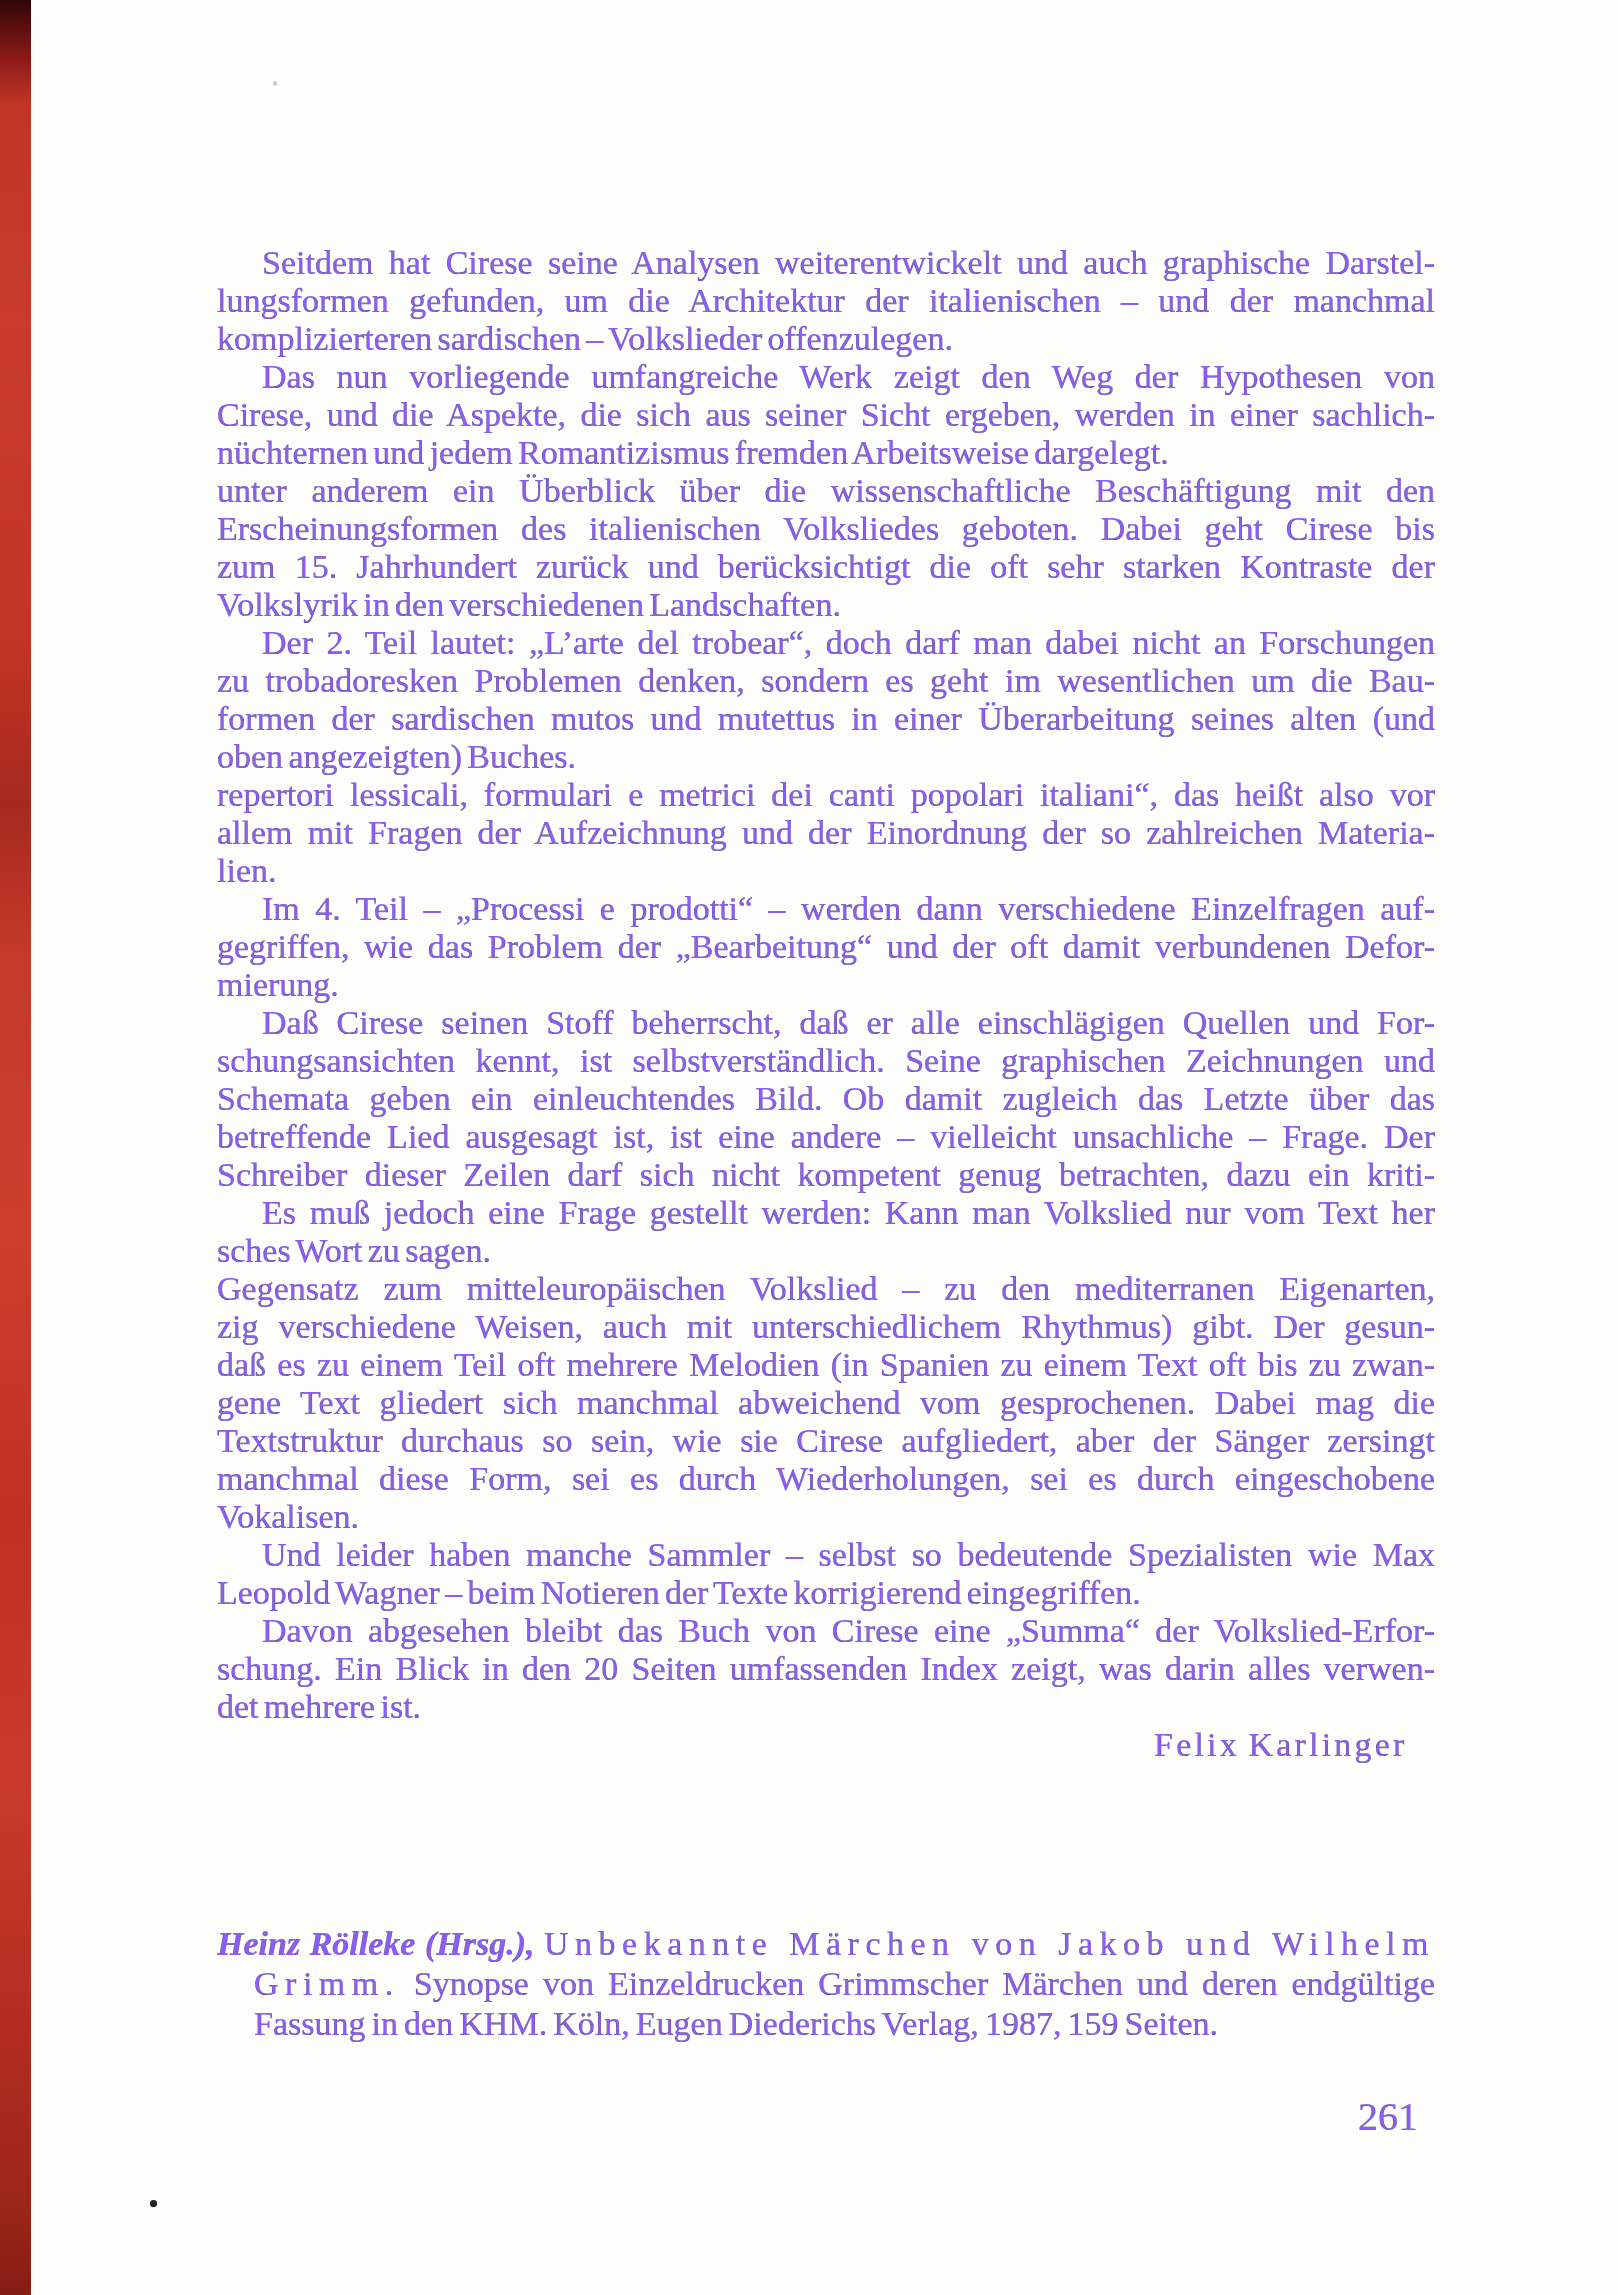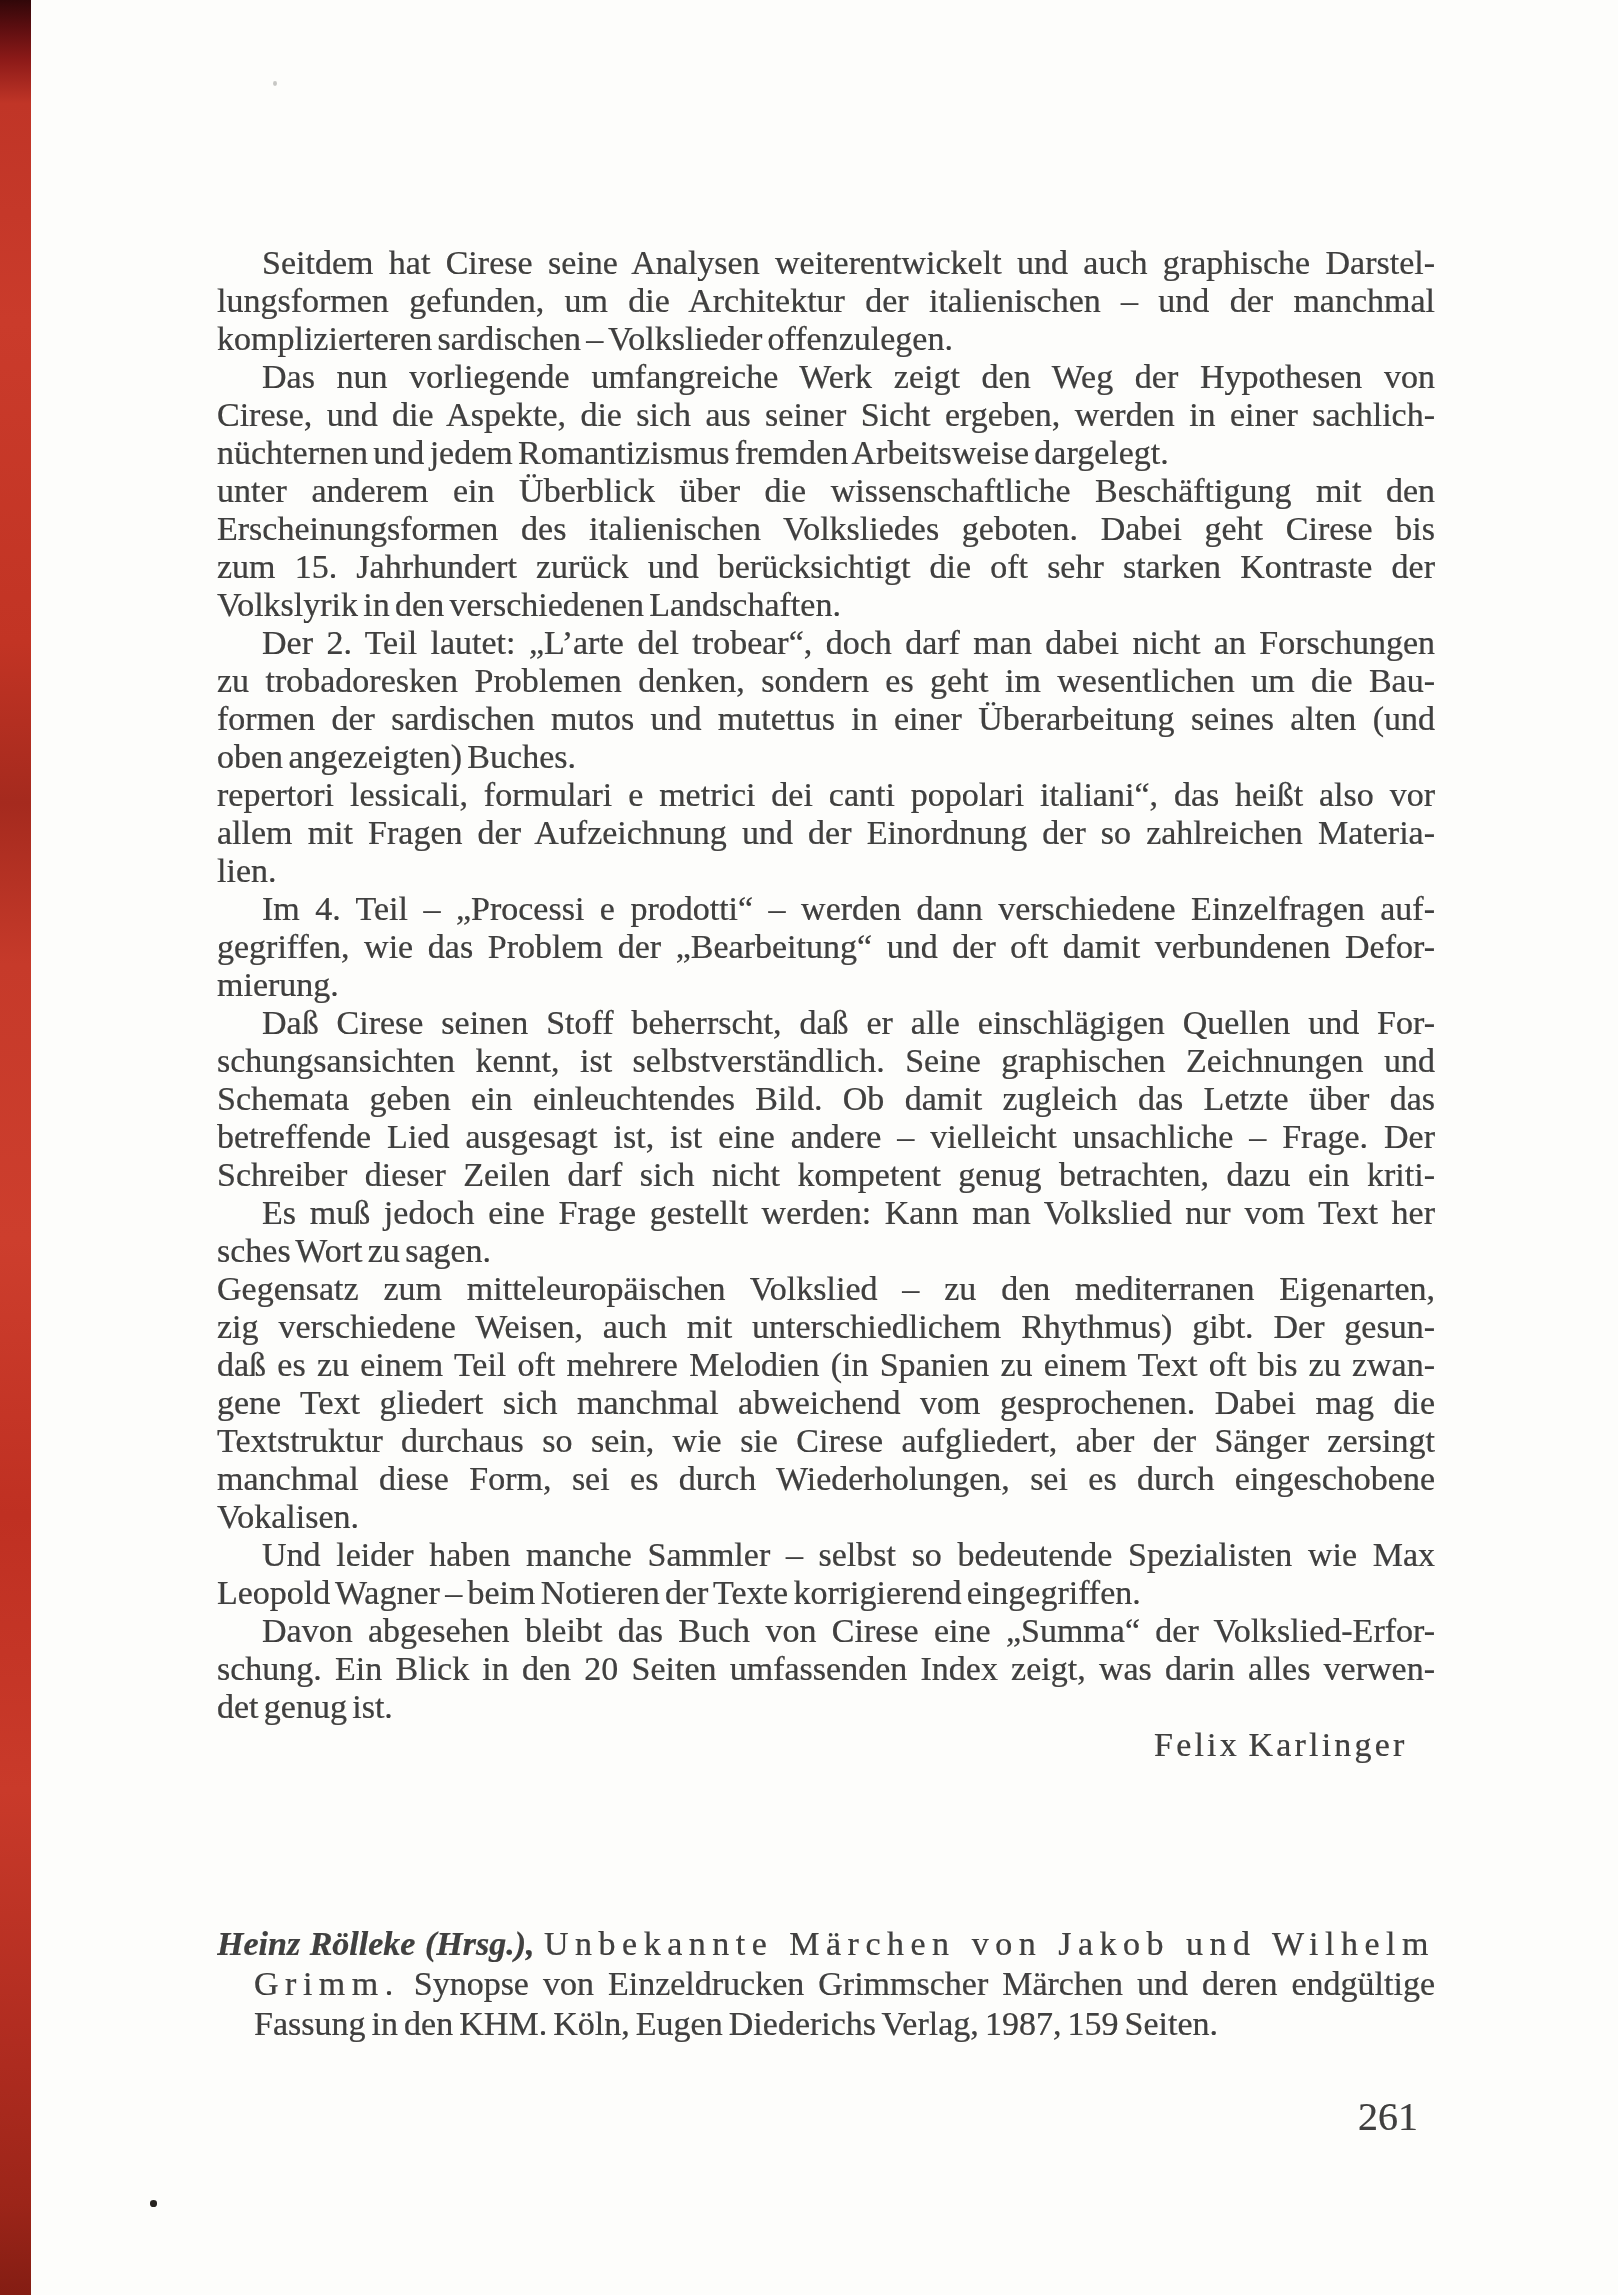--- a/index.html
+++ b/index.html
@@ -2,21 +2,21 @@
 <html style="font-size:13px"><head>
 <meta charset="utf-8">
 <style>
   html,body { margin:0; padding:0; background:#e8e8e8; }
   .page {
     position:relative;
     width:1618px; height:2295px;
     background:#fdfdfb;
     overflow:hidden;
     font-family:"Liberation Serif","DejaVu Serif",serif;
-    color:#404040;
+    color:#8b5cf6;
   }
   
   .spine {
     position:absolute; left:0; top:0; width:31px; height:2295px;
     background:linear-gradient(180deg,
       #310709 0%, #5c0e10 1.2%, #8c1a18 2.6%,
       #c03527 4.5%, #ca3b2b 14%,
       #c23424 28%, #a52a1e 35%, #c63a2a 42%,
       #cd3e2d 54%, #bf3022 66%,
       #c93a2a 78%, #b02c20 89%, #9c2519 96%, #841d13 100%);
@@ -103,21 +103,21 @@
         <div class="ln">zig verschiedene Weisen, auch mit unterschiedlichem Rhythmus) gibt. Der gesun-</div>
         <div class="ln">daß es zu einem Teil oft mehrere Melodien (in Spanien zu einem Text oft bis zu zwan-</div>
         <div class="ln">gene Text gliedert sich manchmal abweichend vom gesprochenen. Dabei mag die</div>
         <div class="ln">Textstruktur durchaus so sein, wie sie Cirese aufgliedert, aber der Sänger zersingt</div>
         <div class="ln">manchmal diese Form, sei es durch Wiederholungen, sei es durch eingeschobene</div>
         <div class="ln end">Vokalisen.</div>
         <div class="ln first">Und leider haben manche Sammler – selbst so bedeutende Spezialisten wie Max</div>
         <div class="ln end">Leopold Wagner – beim Notieren der Texte korrigierend eingegriffen.</div>
         <div class="ln first">Davon abgesehen bleibt das Buch von Cirese eine „Summa“ der Volkslied-Erfor-</div>
         <div class="ln">schung. Ein Blick in den 20 Seiten umfassenden Index zeigt, was darin alles verwen-</div>
-        <div class="ln end">det genug ist.</div>
+        <div class="ln end">det mehrere ist.</div>
       </div>
     <div class="ln sig">Felix Karlinger</div>
   </div>
 
   <div class="biblio">
     <div class="bln">
       <span class="bold">Heinz Rölleke (Hrsg.),</span>
       <span class="sp">Unbekannte Märchen von Jakob und Wilhelm</span>
     </div>
     <div class="bln cont">

